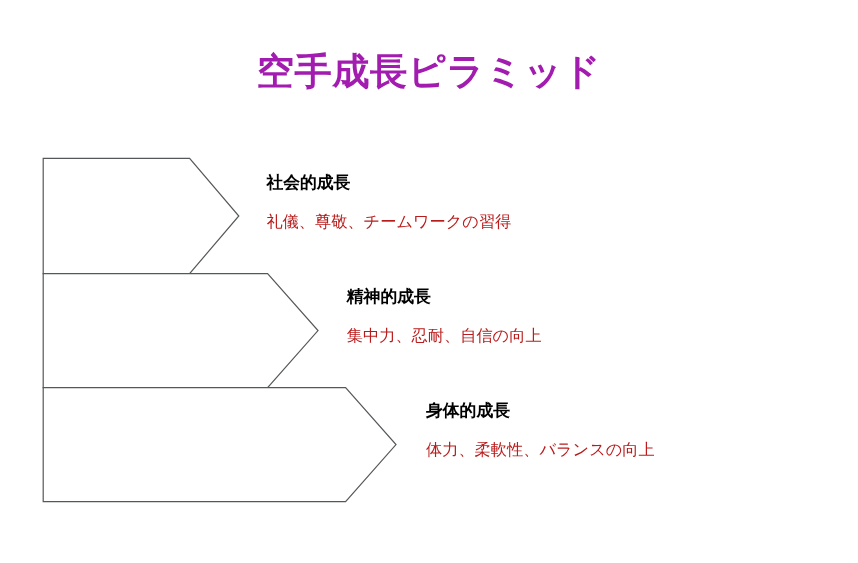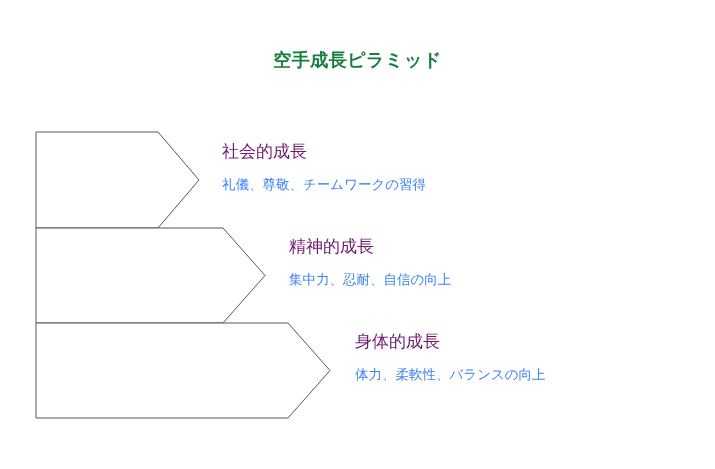--- a/index.html
+++ b/index.html
@@ -23,24 +23,24 @@
     height: 469px;
   }
 
   
   #chart-title {
     position: absolute;
     left: 0;
     top: 45px;
     width: 715px;
     text-align: center;
-    font-size: 18px;
+    font-size: 31px;
     font-weight: bold;
     letter-spacing: 0.5px;
-    color: #15803d;
+    color: #a21caf;
     line-height: 30px;
     white-space: nowrap;
   }
 
   
   #chevron-layer {
     position: absolute;
     left: 0;
     top: 0;
     width: 715px;
@@ -52,30 +52,30 @@
     stroke-width: 1;
     stroke-linejoin: miter;
   }
 
   
   .row-text {
     position: absolute;
     white-space: nowrap;
   }
   .row-heading {
-    font-size: 17px;
-    font-weight: normal;
-    color: #701a75;
+    font-size: 14px;
+    font-weight: bold;
+    color: #000000;
     line-height: 22px;
     margin: 0;
   }
   .row-subtitle {
     font-size: 13.5px;
     font-weight: normal;
-    color: #3b82f6;
+    color: #b91c1c;
     line-height: 20px;
     margin: 0;
     margin-top: 12px;
   }
 
   #row-text-0 { left: 222px; top: 141px; }
   #row-text-1 { left: 289px; top: 236px; }
   #row-text-2 { left: 355px; top: 331px; }
 </style>
 </head>

